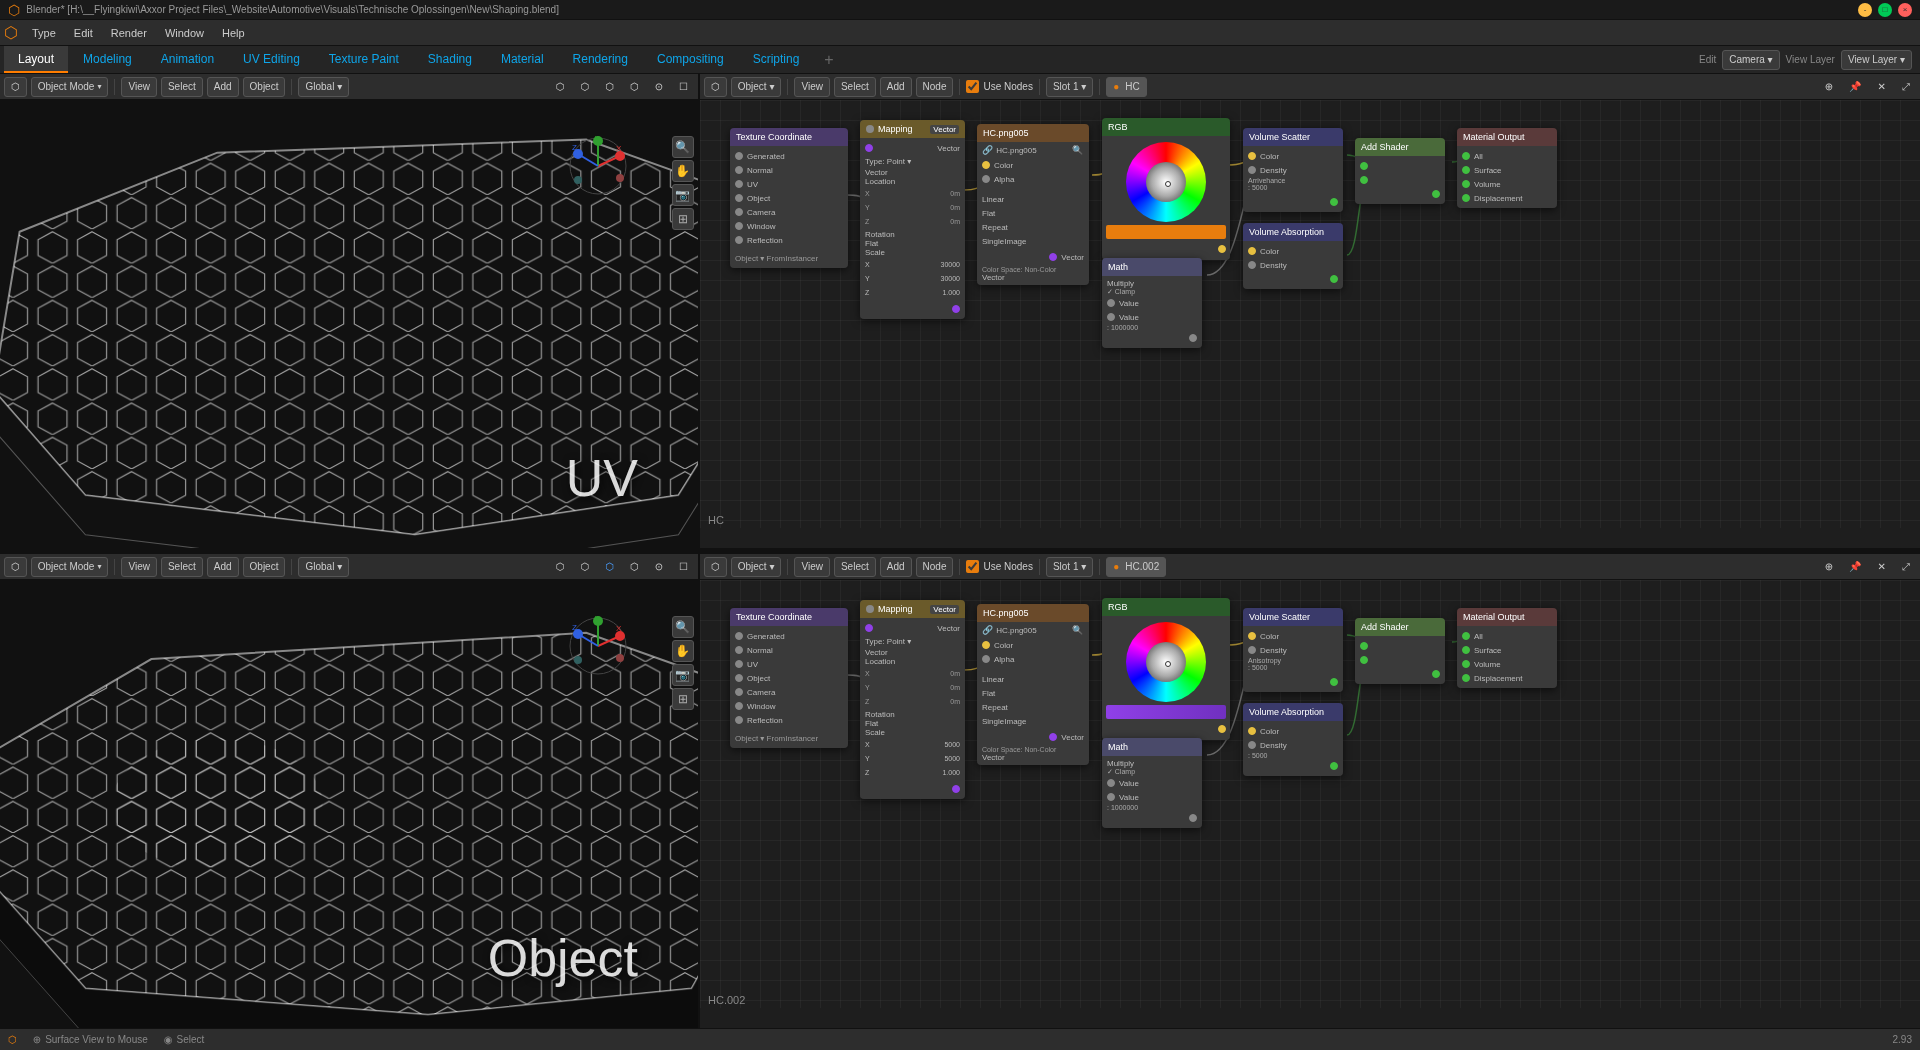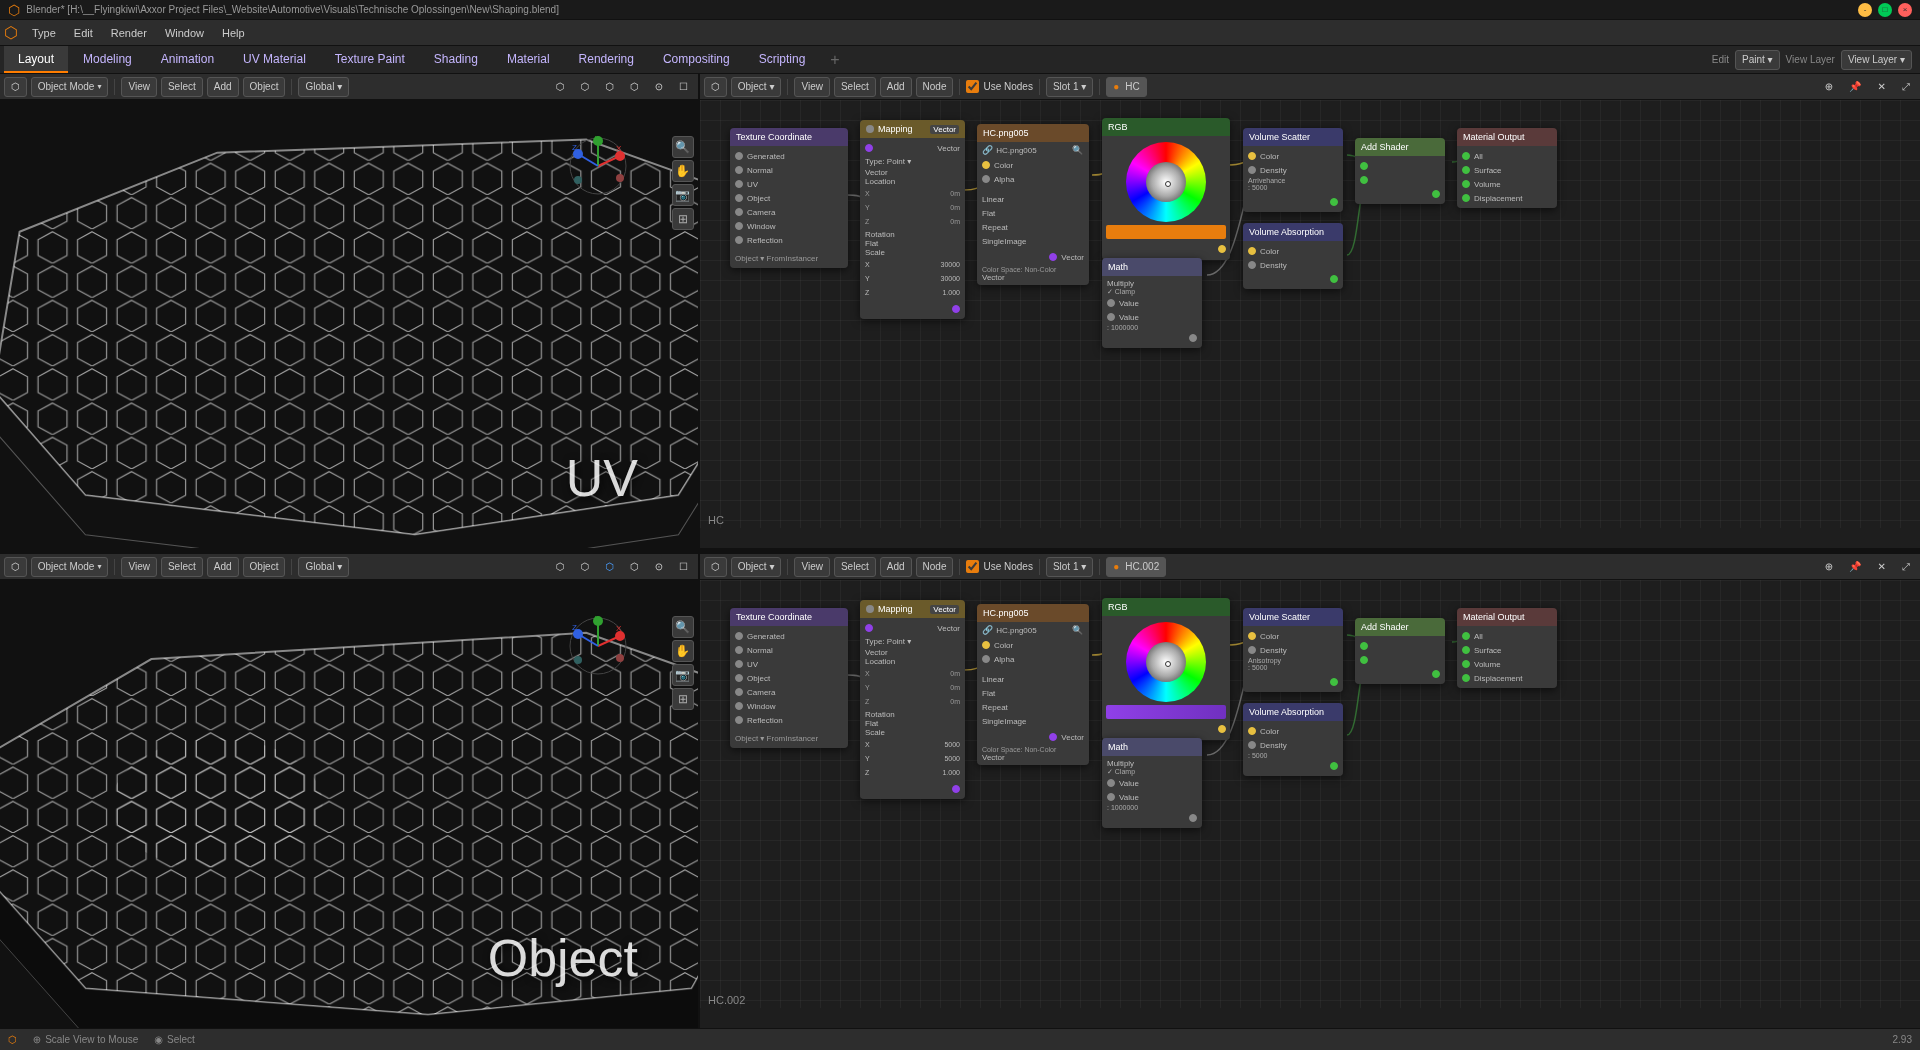--- a/index.html
+++ b/index.html
@@ -70,21 +70,21 @@
       align-items: stretch;
       border-bottom: 1px solid #111;
       padding-left: 4px;
       gap: 1px;
     }
     .workspace-tab {
       padding: 0 14px;
       display: flex;
       align-items: center;
       cursor: pointer;
-      color: #c4b5fd;
+      color: #0ea5e9;
       font-size: 12px;
       border-bottom: 2px solid transparent;
     }
     .workspace-tab.active {
       color: #fff;
       background: #3a3a3a;
       border-bottom: 2px solid #ff7d00;
     }
     .workspace-plus {
       padding: 0 10px;
@@ -391,31 +391,31 @@
   <span class="menu-item">Edit</span>
   <span class="menu-item">Render</span>
   <span class="menu-item">Window</span>
   <span class="menu-item">Help</span>
 </div>
 
 <div class="workspace-tabs">
   <div class="workspace-tab active">Layout</div>
   <div class="workspace-tab">Modeling</div>
   <div class="workspace-tab">Animation</div>
-  <div class="workspace-tab">UV Material</div>
+  <div class="workspace-tab">UV Editing</div>
   <div class="workspace-tab">Texture Paint</div>
   <div class="workspace-tab">Shading</div>
   <div class="workspace-tab">Material</div>
   <div class="workspace-tab">Rendering</div>
   <div class="workspace-tab">Compositing</div>
   <div class="workspace-tab">Scripting</div>
   <div class="workspace-plus">+</div>
   <div style="margin-left:auto;display:flex;align-items:center;padding-right:8px;gap:6px;">
     <span style="color:#888;font-size:10px;">Edit</span>
-    <span class="vp-btn" style="font-size:10px;">Paint ▾</span>
+    <span class="vp-btn" style="font-size:10px;">Camera ▾</span>
     <span style="color:#888;font-size:10px;">View Layer</span>
     <span class="vp-btn" style="font-size:10px;">View Layer ▾</span>
   </div>
 </div>
 
 <div class="main-layout">
 
   <div class="left-panel">
 
     <div class="viewport">
@@ -1183,21 +1183,21 @@
 
   </div>
 </div>
 
 <div class="status-bar">
   <div class="status-item">
     <span style="color:#e87d0d;">⬡</span>
   </div>
   <div class="status-item">
     <span>⊕</span>
-    <span>Scale View to Mouse</span>
+    <span>Surface View to Mouse</span>
   </div>
   <div class="status-item">
     <span>◉</span>
     <span>Select</span>
   </div>
   <div style="flex:1;"></div>
   <div class="status-item">
     <span>2.93</span>
   </div>
 </div>

